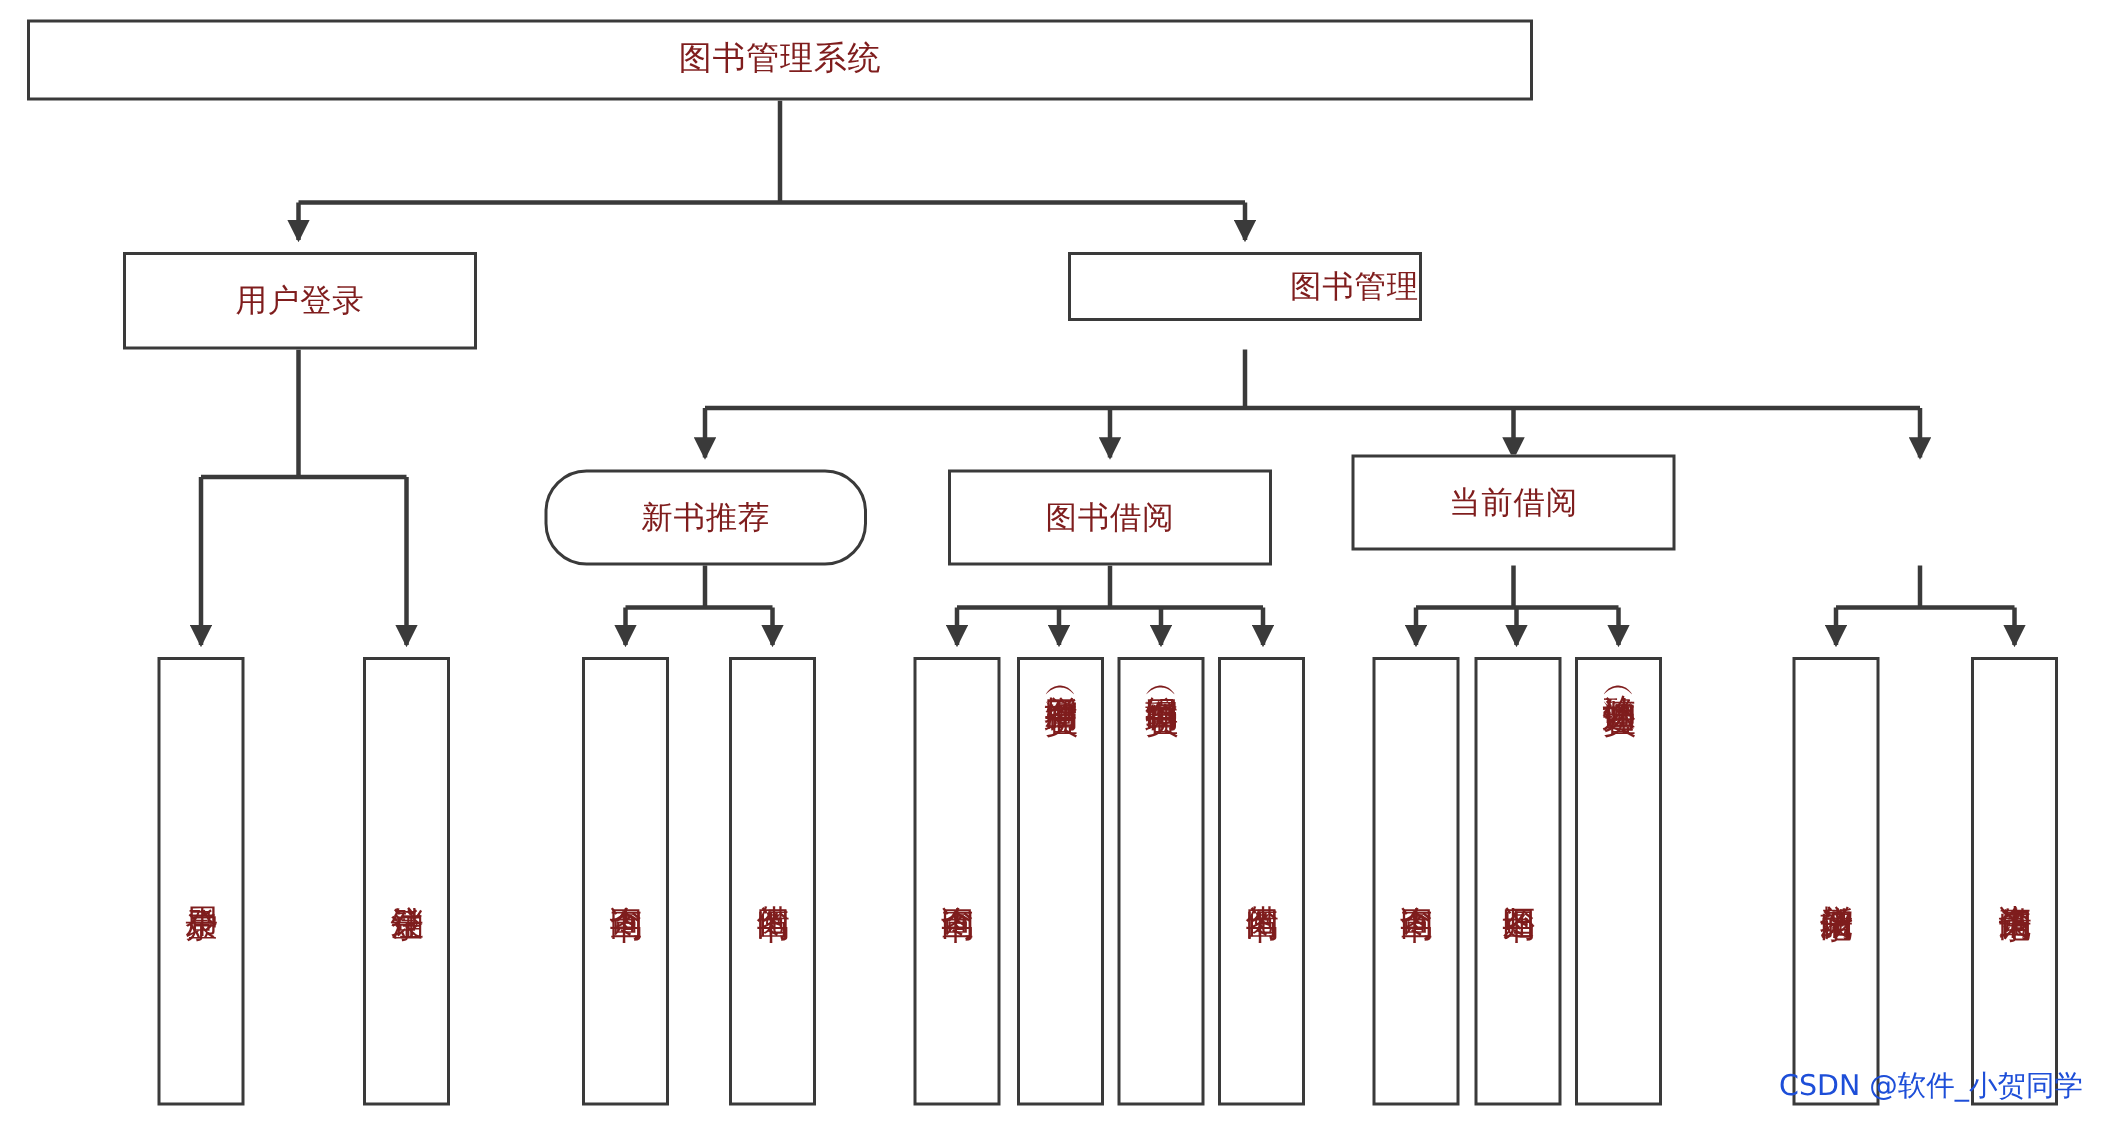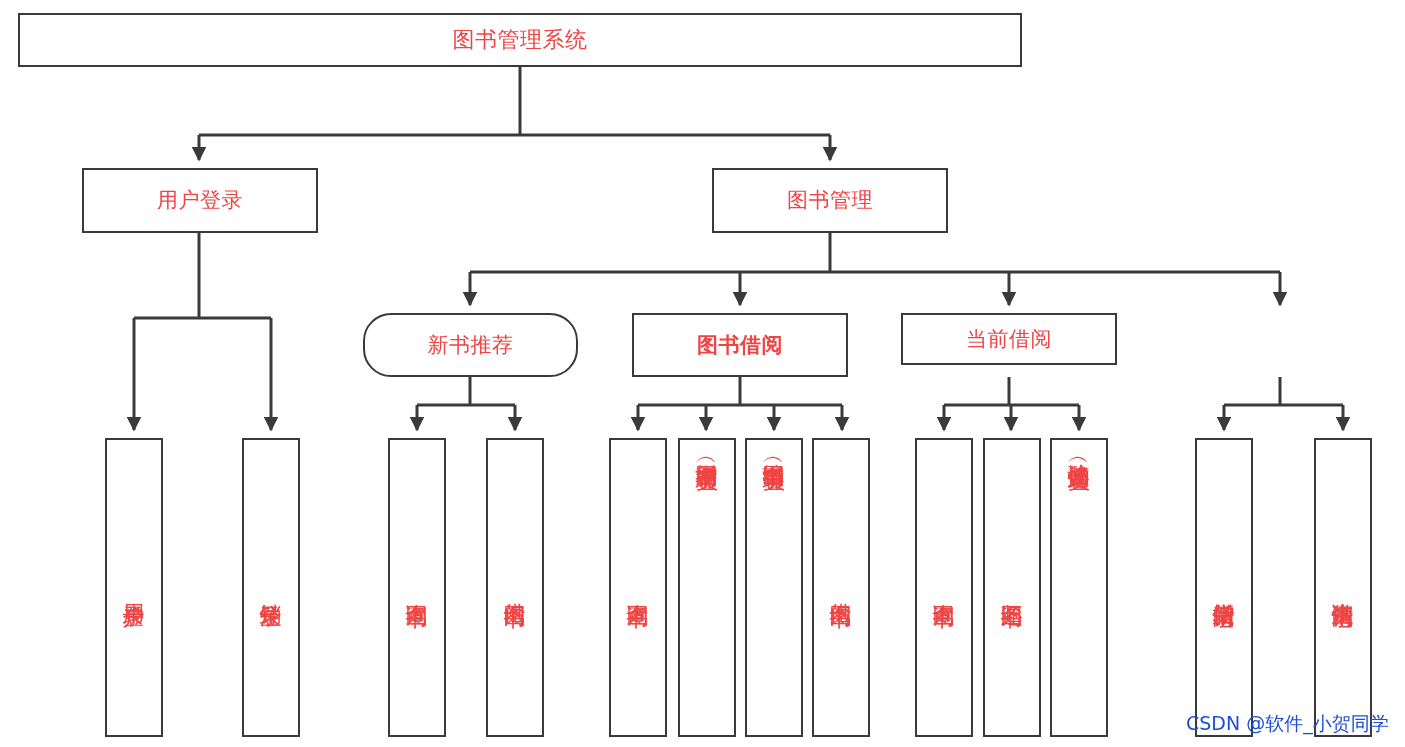--- a/index.html
+++ b/index.html
@@ -33,21 +33,21 @@
     display: flex;
     align-items: center;
     justify-content: center;
     z-index: 2;
   }
   .node .label {
     font-size: 21px;
     line-height: 1.15;
     letter-spacing: 0.5px;
     white-space: nowrap;
-    color: #ef4444;
+    color: #7f1d1d;
   }
   .node.root .label { font-size: 22px; }
   .node.leaf {
     align-items: flex-start;
     justify-content: center;
     padding-top: 6px;
   }
   .node.leaf .label {
     writing-mode: vertical-rl;
     text-orientation: upright;
@@ -126,31 +126,31 @@
     </g>
   </svg>
 
   <div class="node root" style="left:18px; top:13px; width:1004px; height:54px;">
     <span class="label">图书管理系统</span>
   </div>
 
   <div class="node" style="left:82px; top:168px; width:236px; height:65px;">
     <span class="label">用户登录</span>
   </div>
-  <div class="node" style="left:712px; top:168px; width:236px; height:65px;">
+  <div class="node" style="left:712px; top:168px; width:236px; height:46px;justify-content:flex-end;">
     <span class="label">图书管理</span>
   </div>
 
   <div class="node" style="left:363px; top:313px; width:215px; height:64px;border-radius:28px;">
     <span class="label">新书推荐</span>
   </div>
-  <div class="node" style="left:632px; top:313px; width:216px; height:64px;font-weight:bold;">
+  <div class="node" style="left:632px; top:313px; width:216px; height:64px;">
     <span class="label">图书借阅</span>
   </div>
-  <div class="node" style="left:901px; top:313px; width:216px; height:52px;">
+  <div class="node" style="left:901px; top:303px; width:216px; height:64px;">
     <span class="label">当前借阅</span>
   </div>
 
   <div class="node leaf centered" style="left:105px; top:438px; width:58px; height:299px;">
     <span class="label">用户登录</span>
   </div>
   <div class="node leaf centered" style="left:242px; top:438px; width:58px; height:299px;">
     <span class="label">注销登录</span>
   </div>
 

